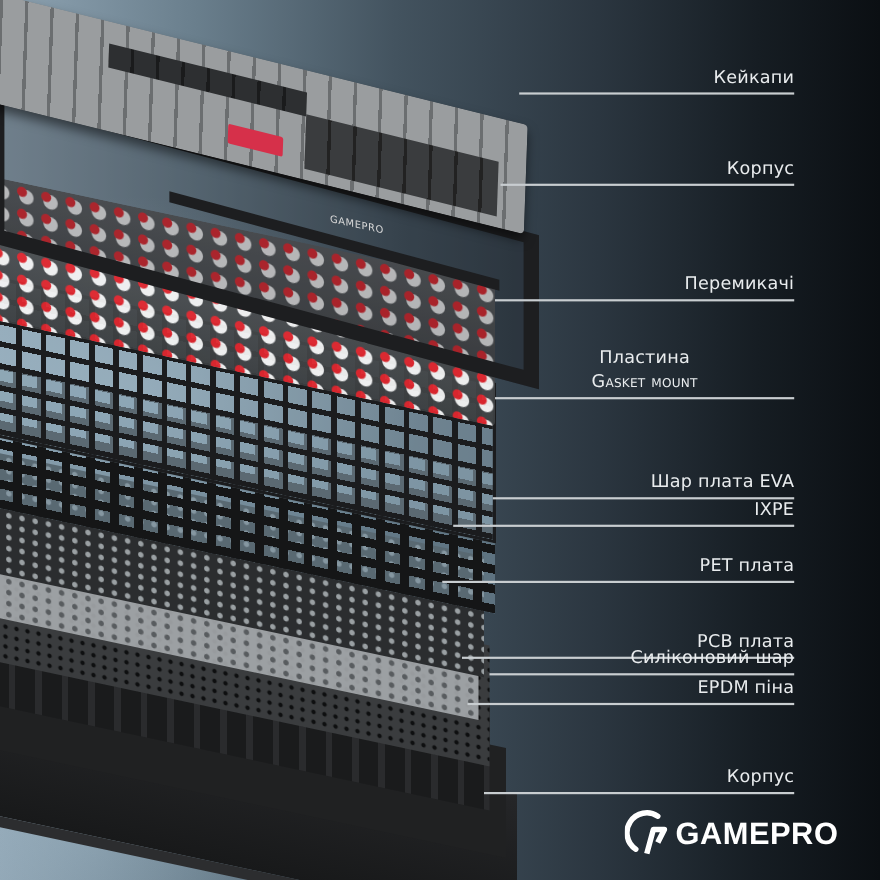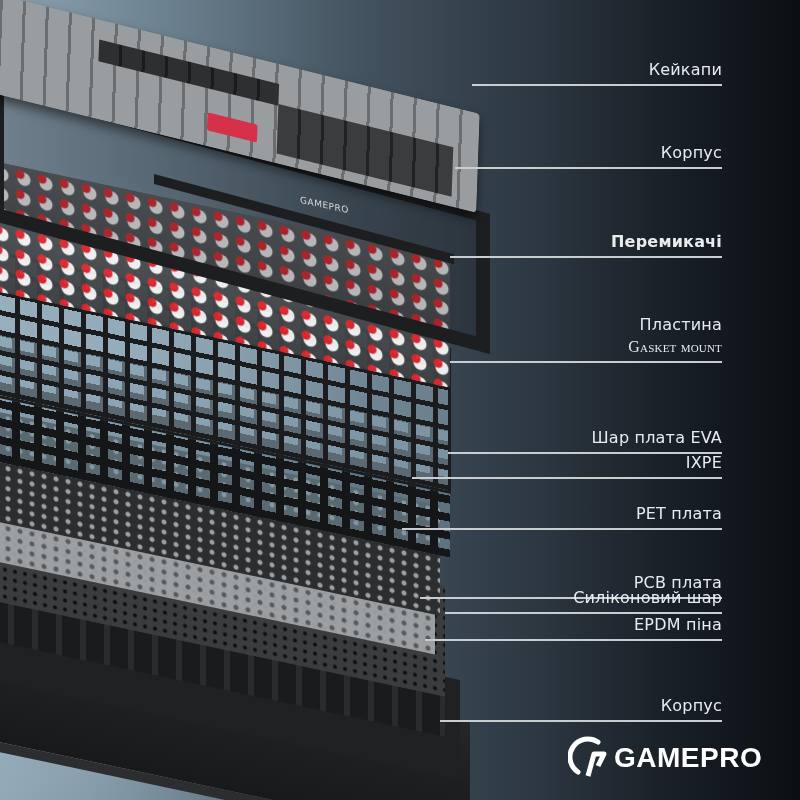--- a/index.html
+++ b/index.html
@@ -104,27 +104,27 @@
 
 <div id="callouts">
     <div class="callout" style="top: 59px; width: 250px;">
       <div>Кейкапи</div>
       <div class="line" style="top: 25px; width: 250px;"></div>
     </div>
     <div class="callout" style="top: 142px; width: 267px;">
       <div>Корпус</div>
       <div class="line" style="top: 25px; width: 267px;"></div>
     </div>
-    <div class="callout" style="top: 231px; width: 272px; font-weight: bold;">
+    <div class="callout" style="top: 247px; width: 272px;">
       <div>Перемикачі</div>
       <div class="line" style="top: 25px; width: 272px;"></div>
     </div>
-    <div class="callout" style="top: 314px; width: 272px;">
+    <div class="callout" style="top: 314px; width: 272px; text-align: center;">
       <div>Пластина</div>
-      <div style="font-variant: small-caps; font-family: Liberation Serif, serif;">Gasket mount</div>
+      <div style="font-variant: small-caps;">Gasket mount</div>
       <div class="line" style="top: 47px; width: 272px;"></div>
     </div>
     <div class="callout" style="top: 427px; width: 274px;">
       <div>Шар плата EVA</div>
       <div class="line" style="top: 25px; width: 274px;"></div>
     </div>
     <div class="callout" style="top: 452px; width: 310px;">
       <div>IXPE</div>
       <div class="line" style="top: 25px; width: 310px;"></div>
     </div>

